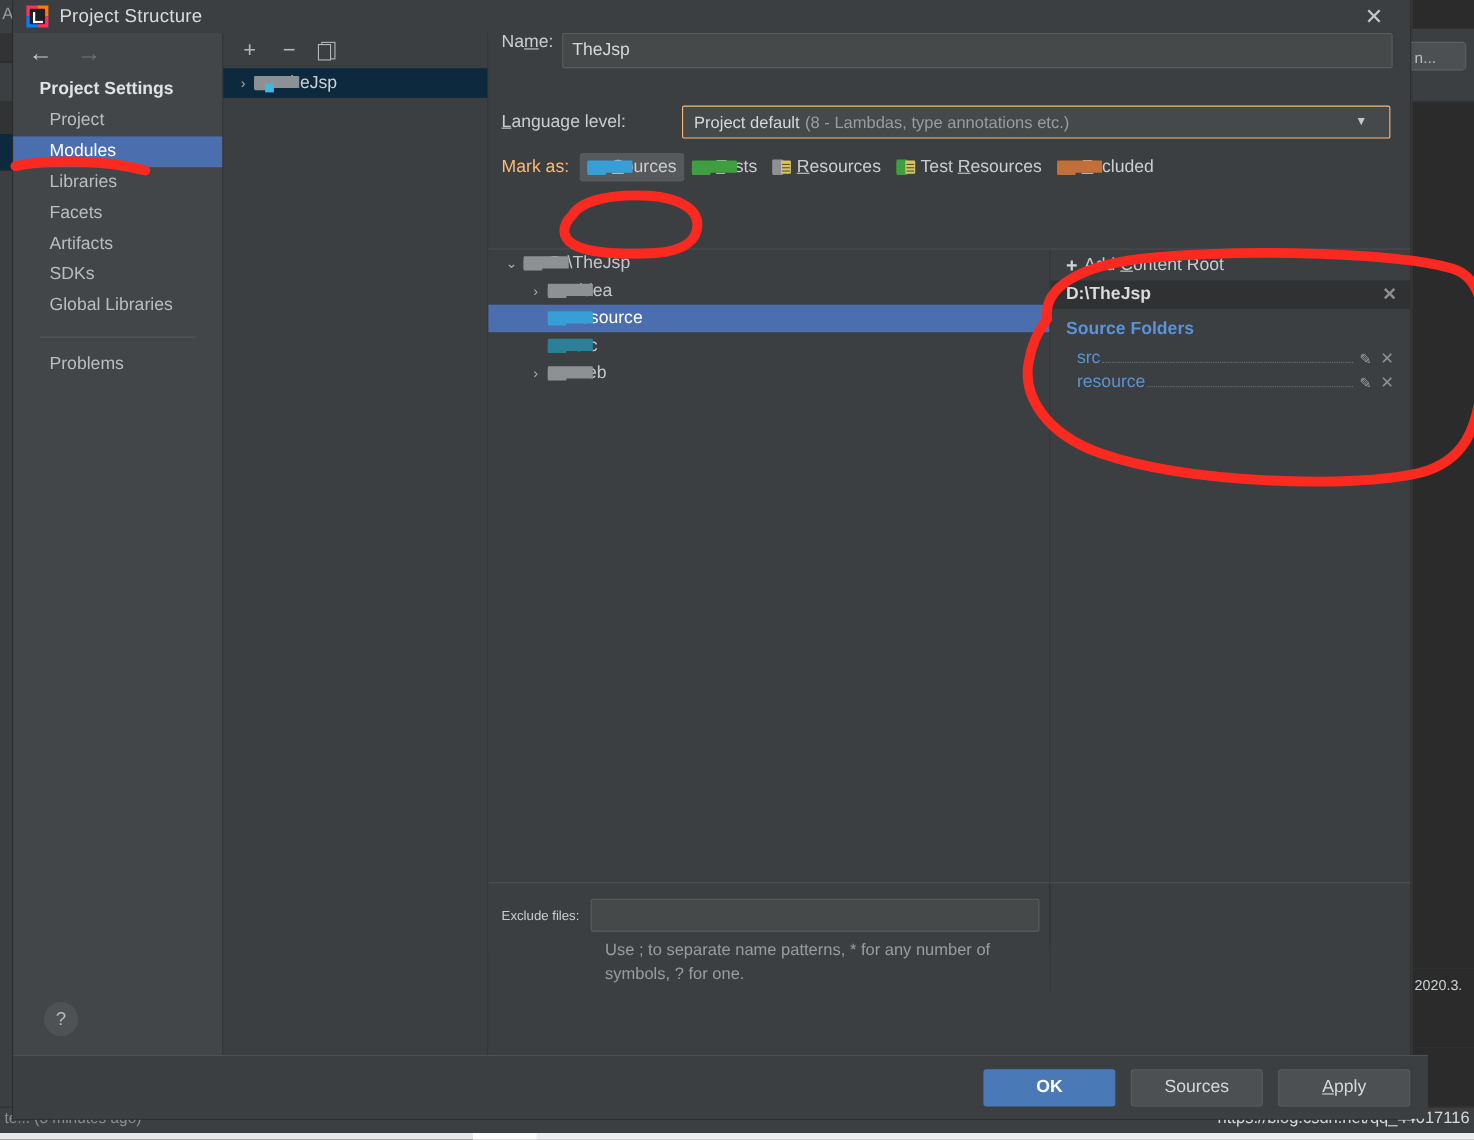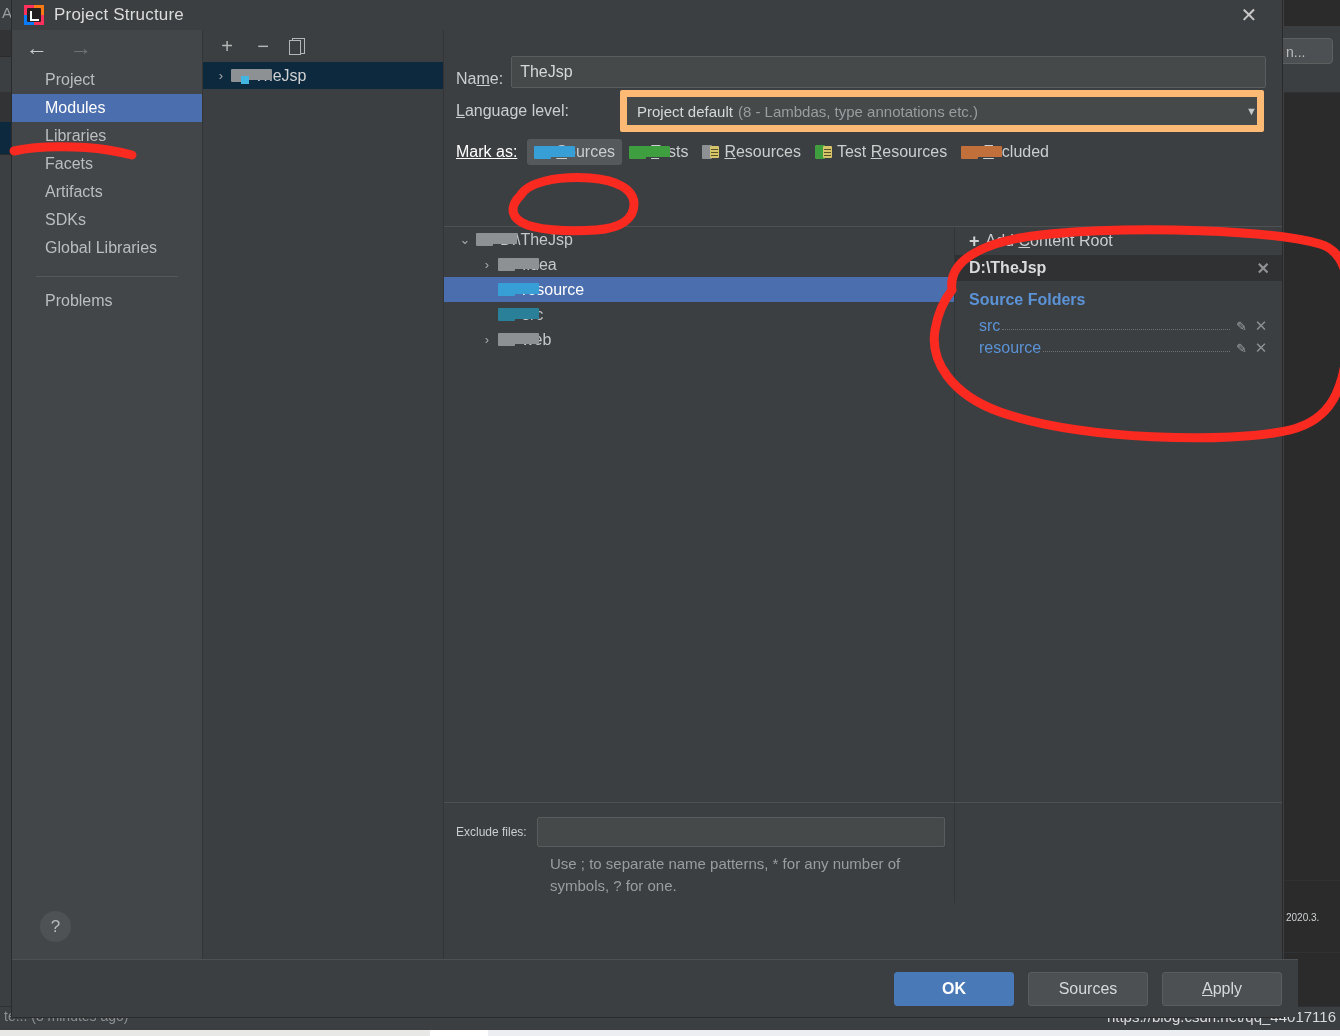--- a/index.html
+++ b/index.html
@@ -35,22 +35,22 @@
     background: #3c3f41;
     border-bottom: 1px solid #2f3133;
   }
   .bg-right-btn {
     position: absolute; left: 1277px; top: 38px; width: 56px; height: 26px;
     background: #4c5052; border: 1px solid #5e6060; border-radius: 4px;
     color: #bbbbbb; font-size: 14px; line-height: 26px; padding-left: 8px;
     box-sizing: border-box; overflow: hidden; white-space: nowrap;
   }
   .bg-version {
-    position: absolute; left: 1286px; top: 912px;
-    color: #cfd2d4; font-size: 10px; white-space: nowrap;
+    position: absolute; left: 1286px; top: 888px;
+    color: #cfd2d4; font-size: 13px; white-space: nowrap;
   }
   .bg-right-divider {
     position: absolute; left: 1284px; width: 56px; height: 1px; background: #2f3133;
   }
   .bg-statusbar {
     position: absolute; left: 0; top: 1006px; width: 1340px; height: 24px;
     background: #3c3f41; border-top: 1px solid #2f3133;
   }
   .bg-status-text {
     position: absolute; left: 4px; top: 1008px;
@@ -180,21 +180,21 @@
   .folder.orange .tab, .folder.orange .body { background: #c2703b; }
   .mod-badge {
     position: absolute; left: 10px; top: 7px; width: 8px; height: 8px; background: #40b6e0;
   }
 
   
   .content {
     flex: 1 1 auto; position: relative; background: #3c3f41;
   }
   .name-row {
-    display: flex; align-items: flex-end; height: 58px; padding: 0 16px 0 12px;
+    display: flex; align-items: flex-start; height: 58px; padding: 0 16px 0 12px;
   }
   .name-label { color: #cbcdcf; font-size: 16px; margin-right: 8px; white-space: nowrap; }
   .name-label u { text-decoration: underline; }
   .name-input {
     flex: 1 1 auto; height: 30px; background: #45494a;
     border: 1px solid #5a5d5f; border-radius: 2px;
     color: #d6d8da; font-size: 16px; padding: 0 8px;
     font-family: "Liberation Sans", sans-serif;
     outline: none;
   }
@@ -209,32 +209,32 @@
   .tab.active { color: #d8dadc; }
   .tab.active:after {
     content: ""; position: absolute; left: 6px; right: 6px; bottom: -1px; height: 3px;
     background: #4a88c7;
   }
 
   .lang-row { display: flex; align-items: center; height: 46px; padding: 0 18px 0 12px; gap: 41px; }
   .lang-label { color: #cbcdcf; font-size: 16px; margin-right: 10px; white-space: nowrap; }
   .lang-label u { text-decoration: underline; }
   .combo {
-    flex: 1 1 auto; height: 28px; background: #45494a; border: 7px solid #fdba74;
-    border-radius: 2px; display: flex; align-items: center; padding: 0 0 0 10px;
+    flex: 1 1 auto; height: 28px; background: #45494a; border: 1px solid #fdba74;
+    border-radius: 2px; display: flex; align-items: center; padding: 0 20px 0 10px;
     cursor: pointer;
   }
   .combo .val { color: #d6d8da; font-size: 15px; }
   .combo .hint { color: #9a9da0; font-size: 15px; margin-left: 5px; }
   .combo .caret { margin-left: auto; color: #c4c6c8; font-size: 11px; }
 
   .markas-row {
     display: flex; align-items: center; height: 36px; padding-left: 12px; gap: 0;
   }
-  .markas-label { color: #ffffff; font-size: 16px; margin-right: 10px; white-space: nowrap; text-decoration: underline; }
+  .markas-label { color: #fdba74; font-size: 16px; margin-right: 10px; white-space: nowrap; }
   .mark-btn {
     display: flex; align-items: center; gap: 5px; padding: 4px 7px; border-radius: 3px;
     color: #cbcdcf; font-size: 16px; cursor: pointer; white-space: nowrap;
   }
   .mark-btn.active { background: #55595b; }
   .mark-btn u { text-decoration: underline; }
   
   .resglyph { width: 17px; height: 14px; position: relative; flex: 0 0 17px; }
   .resglyph .fold { position: absolute; left: 0; top: 0; width: 10px; height: 14px; background: #8d9194; border-radius: 1px; }
   .resglyph .fold.g { background: #3f9e3f; }
@@ -372,20 +372,21 @@
   </div>
 
   <div class="dlg-body">
 
     <div class="nav">
       <div class="nav-arrows">
         <span class="arrow back">←</span>
         <span class="arrow fwd">→</span>
       </div>
 
+      <div class="nav-group-title">Project Settings</div>
       <div class="nav-item">Project</div>
       <div class="nav-item selected">Modules</div>
       <div class="nav-item">Libraries</div>
       <div class="nav-item">Facets</div>
       <div class="nav-item">Artifacts</div>
 
       <div class="nav-item">SDKs</div>
       <div class="nav-item">Global Libraries</div>
 
       <div class="nav-sep"></div>

